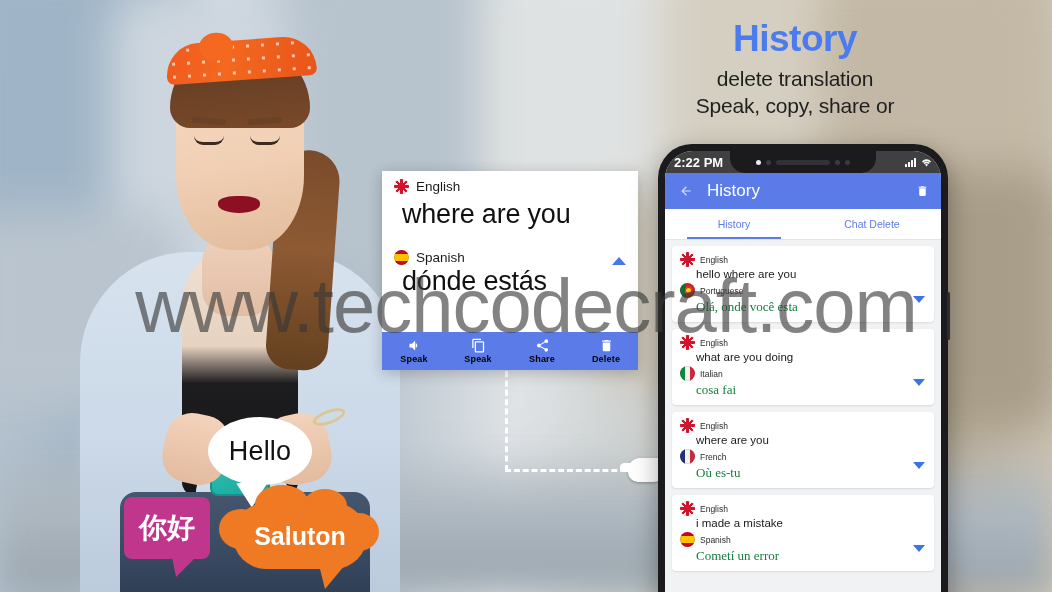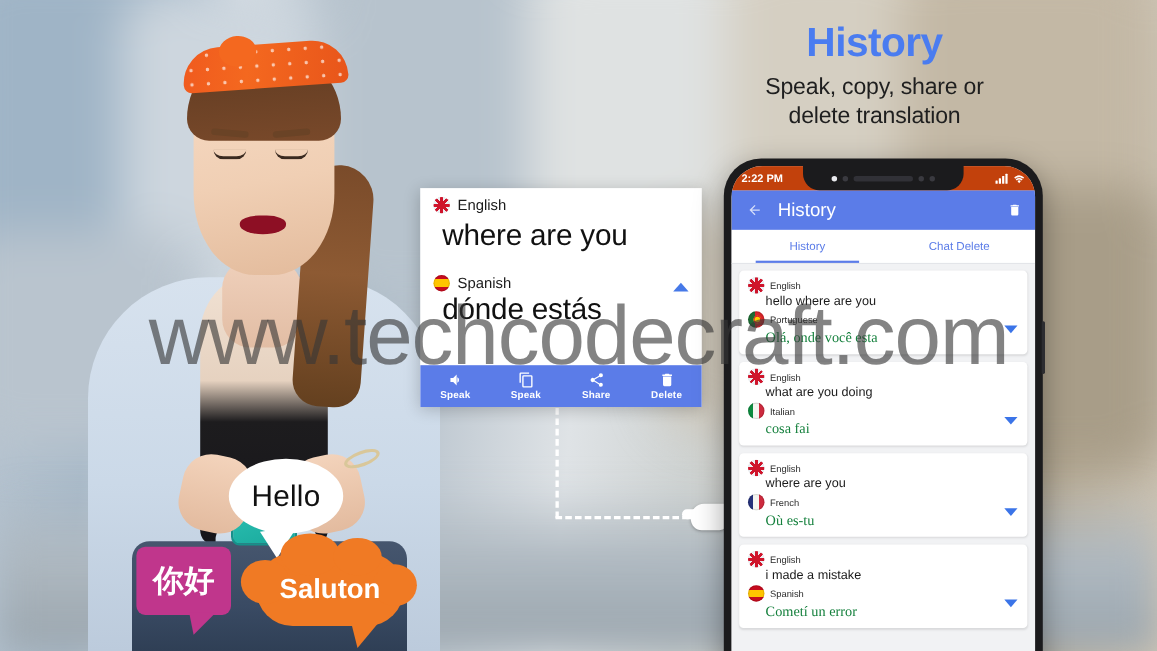--- a/index.html
+++ b/index.html
@@ -249,21 +249,21 @@
     border-bottom: 8px solid #4679e8;
   }
   .tc-actions {
     position: absolute; left: 0; right: 0; bottom: 0; height: 38px;
     background: #5b7ce8;
     display: flex; align-items: center;
   }
   .tc-action {
     flex: 1; display: flex; flex-direction: column;
     align-items: center; justify-content: center; gap: 1px;
-    color: #ffffff;
+    color: #000000;
   }
   .tc-action .ic { width: 15px; height: 15px; display: block; }
   .tc-action .lb { font-size: 9px; font-weight: 700; letter-spacing: .2px; }
 
   
   .dash-v {
     position: absolute; left: 505px; top: 371px;
     width: 0; height: 100px;
     border-left: 3px dashed #ffffff;
   }
@@ -307,23 +307,23 @@
     border-radius: 0 0 15px 15px;
     display: flex; align-items: center; justify-content: center; gap: 5px;
     z-index: 4;
   }
   .notch .cam { width: 5px; height: 5px; border-radius: 50%; background: #3a3a40; }
   .notch .cam.lit { background: #e9eaee; }
   .notch .speaker {
     width: 54px; height: 5px; border-radius: 4px; background: #313137;
   }
   .statusbar {
-    position: relative; height: 22px; background: #c2410c;
+    position: relative; height: 22px; background: #404040;
     display: flex; align-items: center; justify-content: space-between;
-    padding: 0 9px; color: #ffffff; font-size: 10px; font-weight: 700;
+    padding: 0 9px; color: #ffffff; font-size: 13px; font-weight: 700;
     z-index: 3;
   }
   .sb-right { display: flex; align-items: center; gap: 5px; }
   .bars { display: flex; align-items: flex-end; gap: 1px; height: 9px; }
   .bars i { width: 2px; background: #ffffff; display: block; border-radius: .5px; }
   .bars i:nth-child(1){height:3px}.bars i:nth-child(2){height:5px}
   .bars i:nth-child(3){height:7px}.bars i:nth-child(4){height:9px}
   .appbar {
     height: 36px; background: #5b7ce8;
     display: flex; align-items: center; gap: 12px;
@@ -506,22 +506,22 @@
           <path d="M6 19a2 2 0 0 0 2 2h8a2 2 0 0 0 2-2V7H6v12zM19 4h-3.5l-1-1h-5l-1 1H5v2h14V4z"></path>
         </svg>
         <span class="lb">Delete</span>
       </div>
     </div>
   </div>
 
   <div class="headline">
     <div class="h1">History</div>
     <div class="h2">
+      <div>delete translation</div>
       <div>Speak, copy, share or</div>
-      <div>delete translation</div>
     </div>
   </div>
 
   <div class="phone">
     <div class="phone-sidebtn"></div>
     <div class="phone-screen">
 
       <div class="notch">
         <span class="cam lit"></span>
         <span class="cam"></span>

